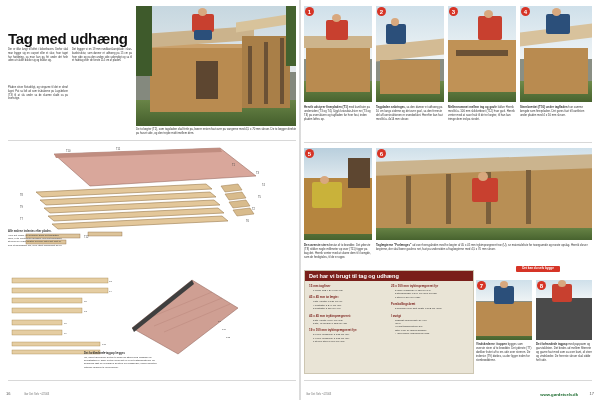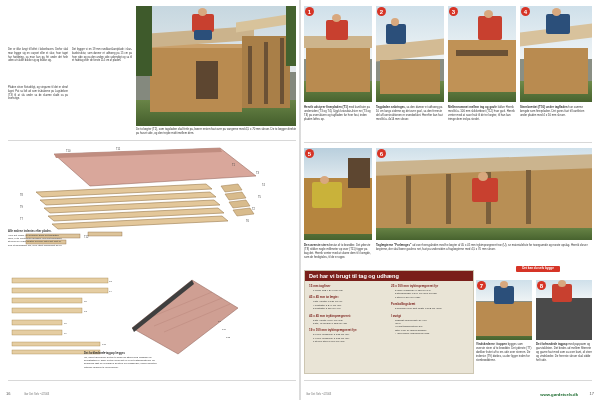--- a/index.html
+++ b/index.html
@@ -81,20 +81,21 @@
     line-height:1.2;text-align:center;
   }
 </style>
 </head>
 <body>
 
 <div class="spread">
 
   <div class="page page-left">
 
+    <div class="title" style="position:absolute;left:8px;top:30px;width:120px;">Tag med udhæng</div>
 
     <div style="position:absolute;left:8px;top:48px;width:60px;height:75px;" class="body-col">Der er ikke langt til loftet i kolonihaven. Derfor skal man bygge sig en carport eller et skur, hvor taget har hældning, så man kan gå frit under det hele uden at skulle dukke sig og bukke sig.</div>
     <div style="position:absolute;left:72px;top:48px;width:60px;height:75px;" class="body-col">Det bygger vi en 19 mm rundkant-kantplade i skur-kardstruktur, som danner et udhæng på 15 cm på hver side og på den anden side udvendigt og så til et habitag over de første 114 cm af pladen.</div>
     <div style="position:absolute;left:8px;top:86px;width:60px;height:40px;" class="body-col">Pladen stiver flotsdeligt, og vingarne til det er deraf laget. Pat så lidt ud som te-bakerne på Lagsbeløre (T3) til at slå under så de skarme skabt så på ovenstige.</div>
 
     <div class="ph" style="left:136px;top:6px;width:160px;height:120px;">
       <div class="sky"></div>
       <div class="grass"></div>
       <div class="shade" style="left:0;top:0;width:100%;height:100%;background:rgba(0,0,0,0.04)"></div>
 

